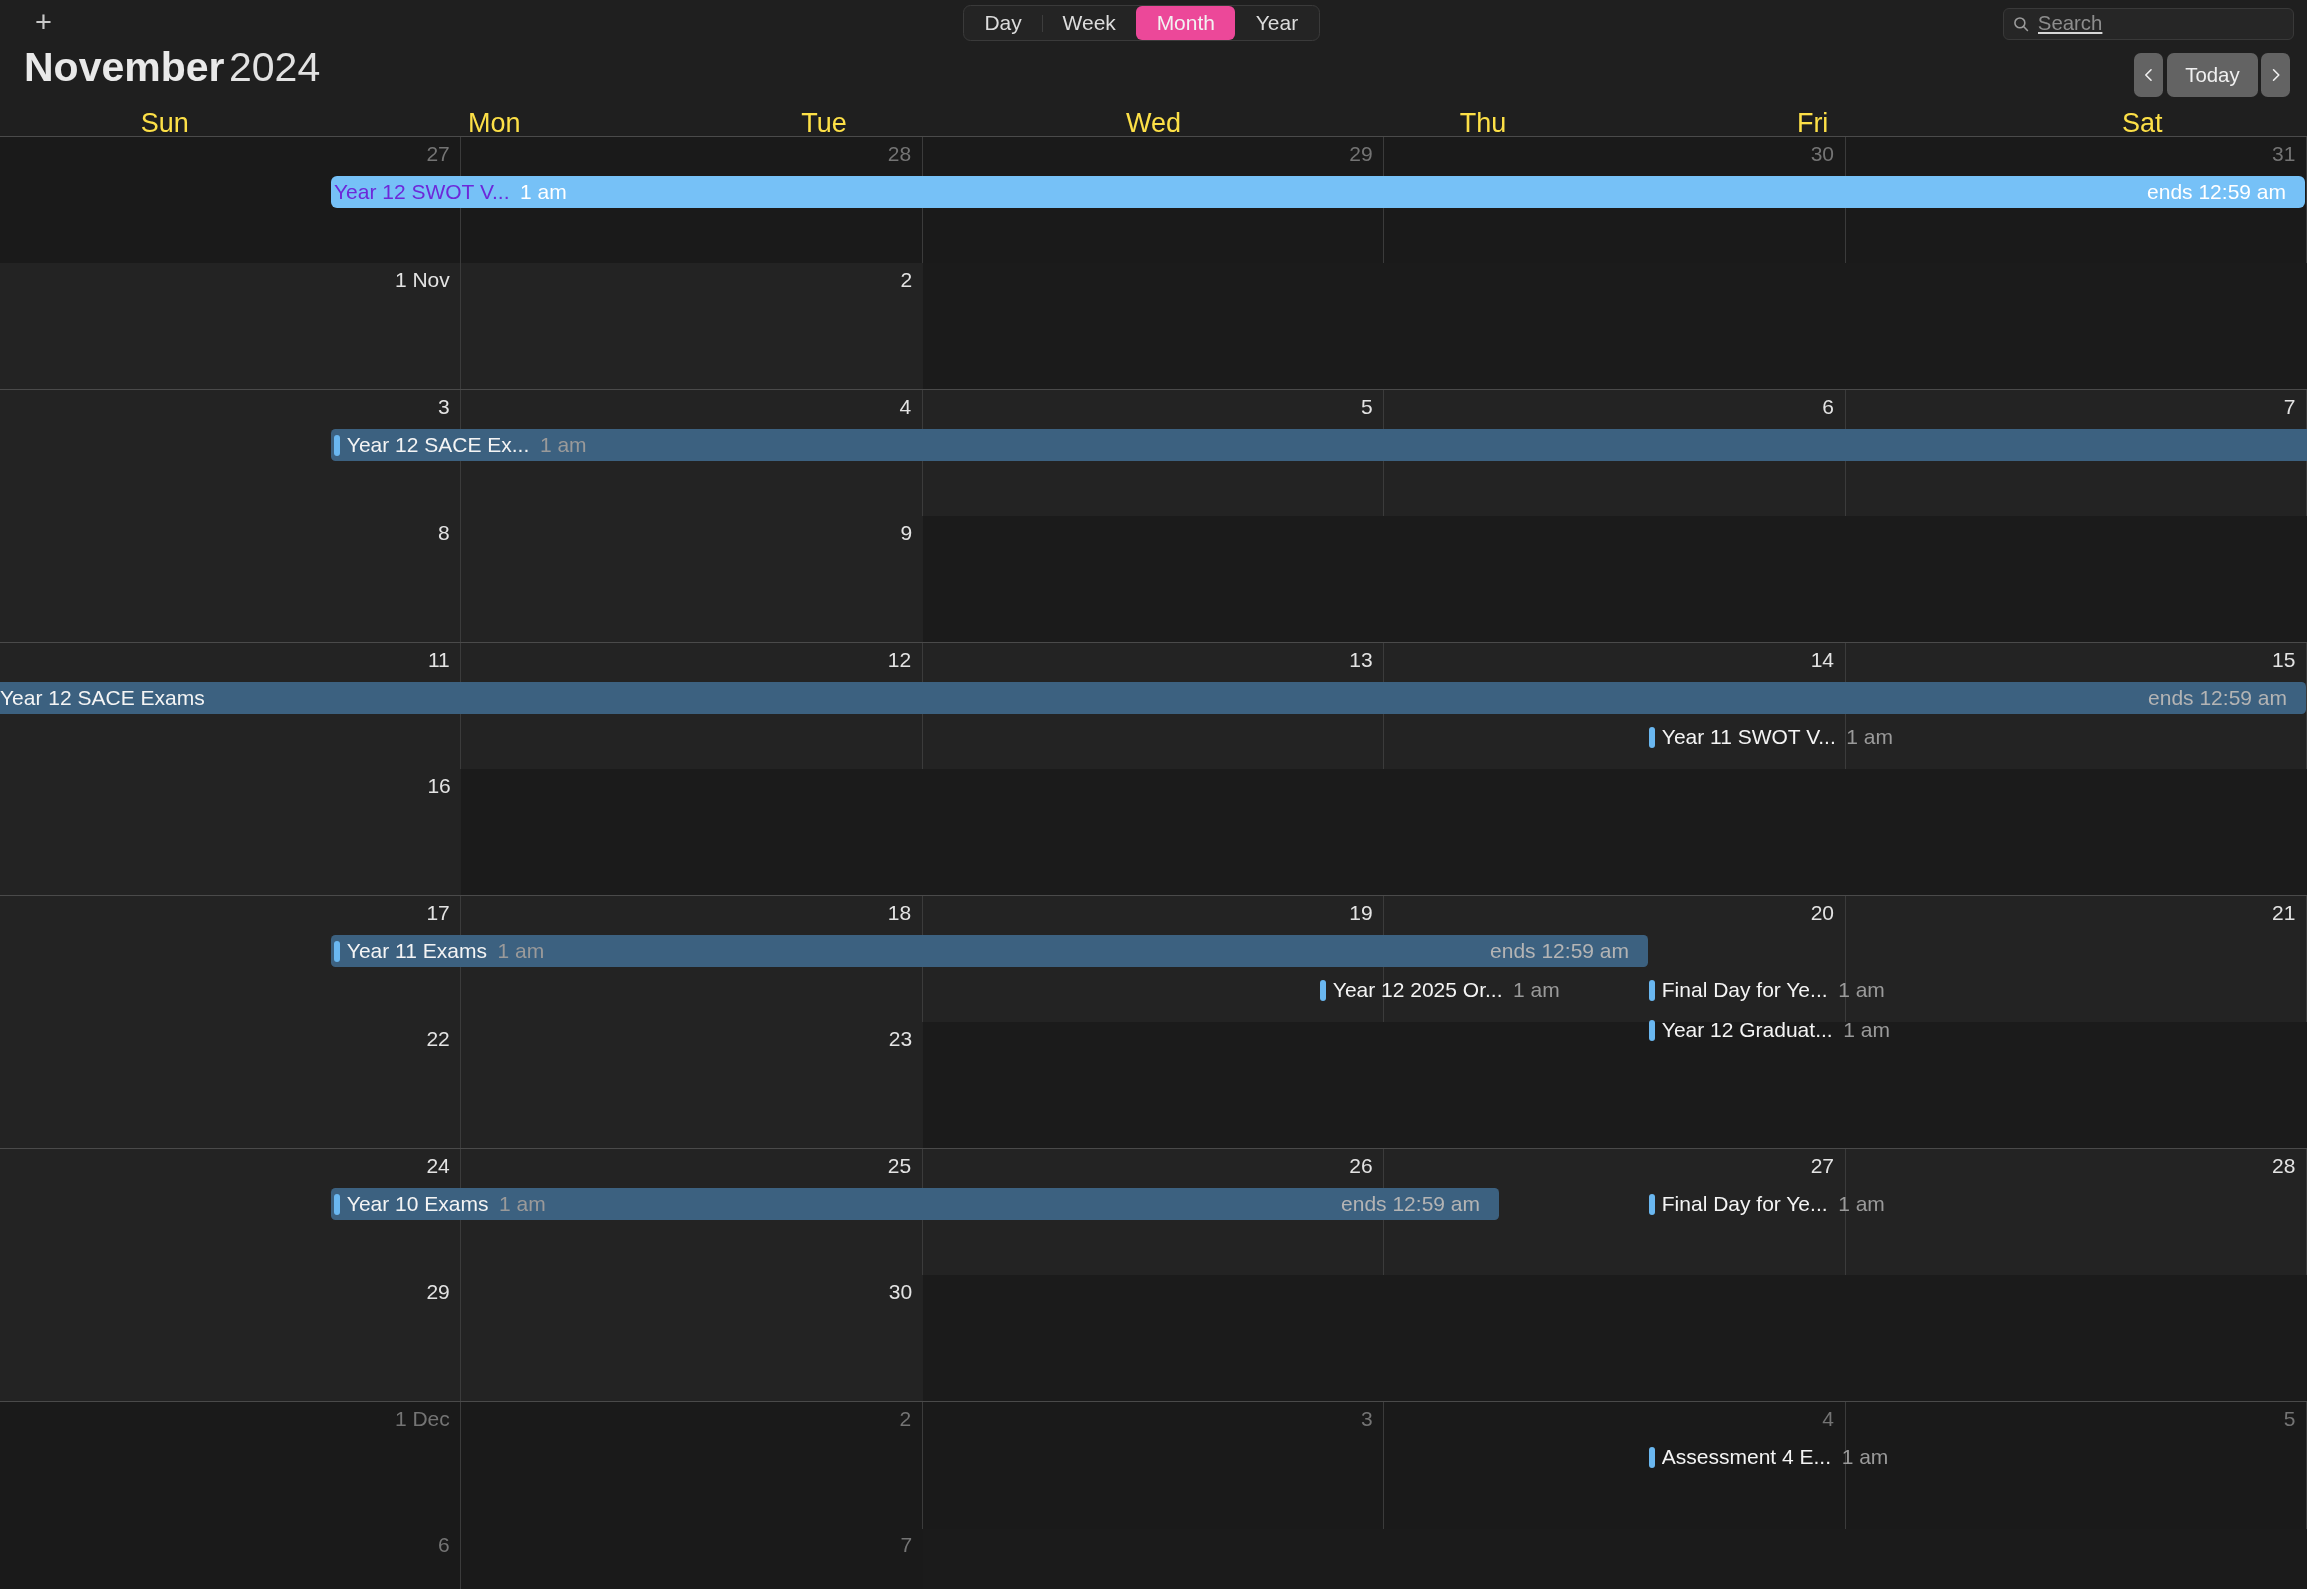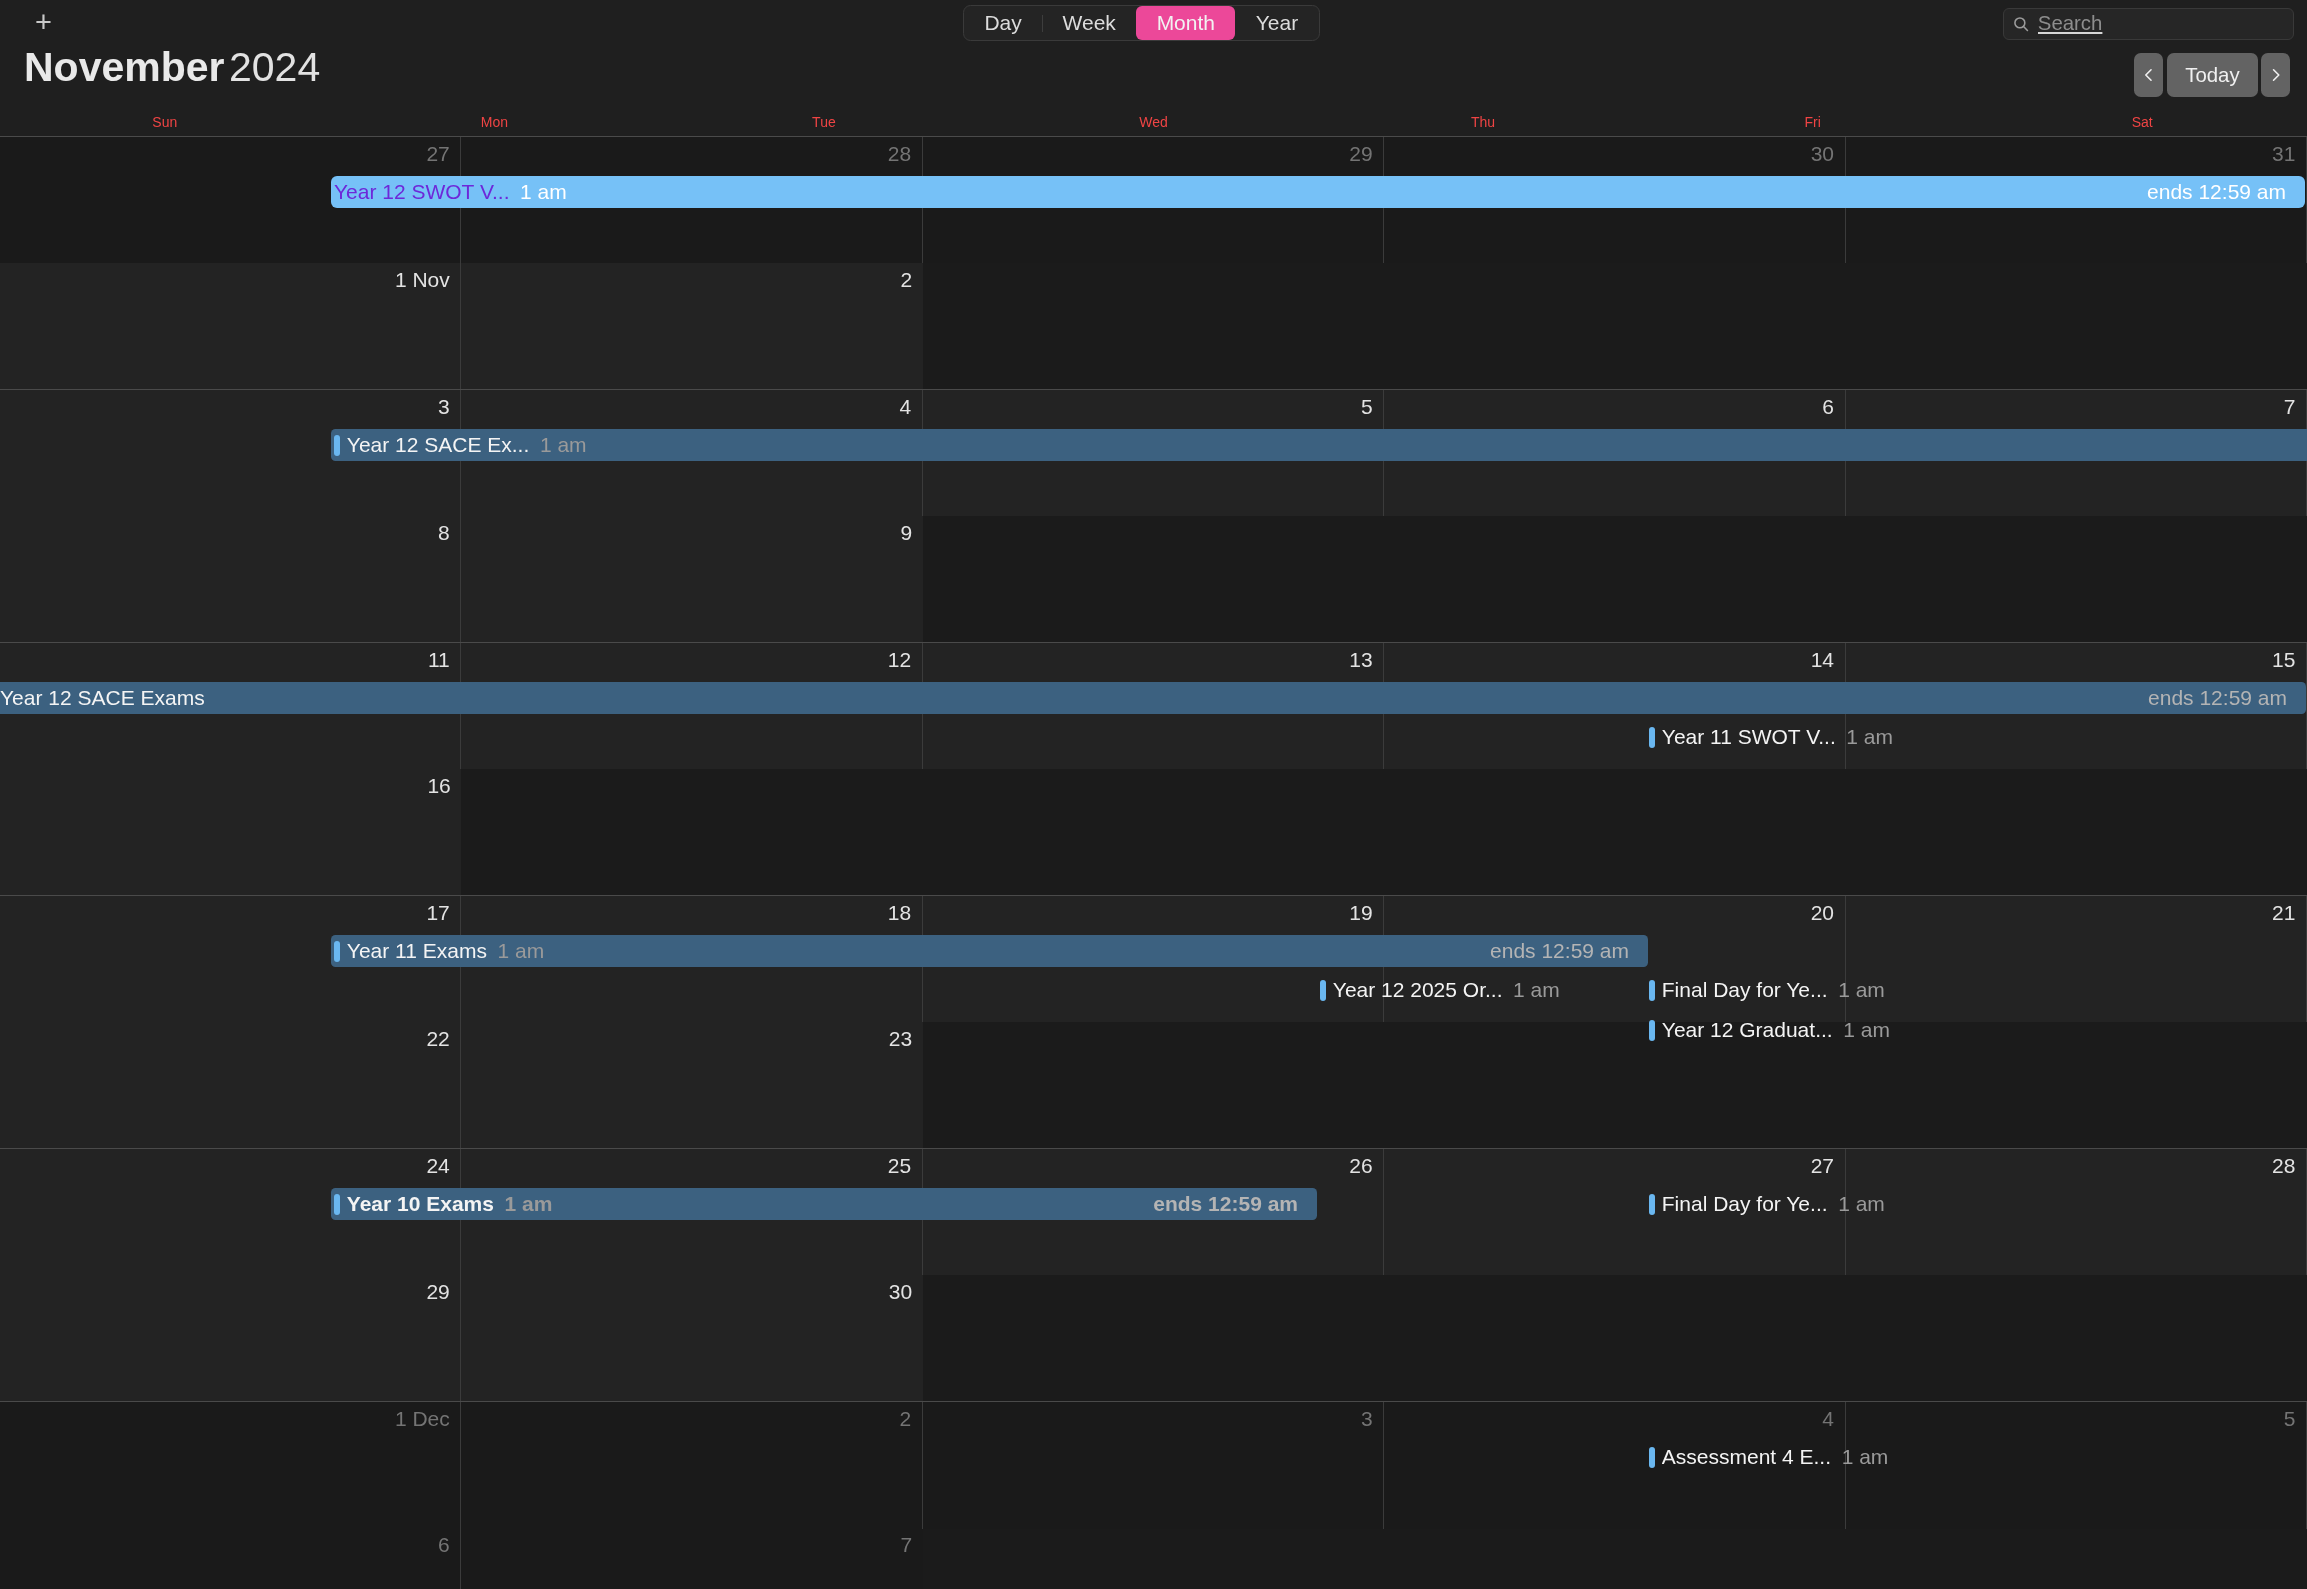--- a/index.html
+++ b/index.html
@@ -107,21 +107,21 @@
 
   
   .weekdays {
     display: grid;
     grid-template-columns: repeat(7, 1fr);
     height: 36px;
     background: #1f1f1f;
   }
   .wd {
     display: flex; align-items: center; justify-content: center;
-    font-size: 14px; color: #ef4444;
+    font-size: 27px; color: #fde047;
     user-select: none;
     margin-top: 8px;
   }
 
   
   .calendar {
     position: relative;
     height: 1454px;
     border-top: 0.8px solid #4a4a4a;
   }
@@ -444,21 +444,21 @@
           <div class="daynum">28</div>
         </div>
         <div class="daycell">
           <div class="daynum">29</div>
         </div>
         <div class="daycell">
           <div class="daynum">30</div>
         </div>
       </div>
       <div class="events">
-        <div class="ev bar" style="left: 331px; width: 986px; top: 39px; font-weight: bold;">
+        <div class="ev bar" style="left: 331px; width: 1168px; top: 39px;">
           <span class="accent"></span>
           <span class="title">Year 10 Exams</span>
           <span class="time">1 am</span>
           <span class="ends">ends 12:59 am</span>
         </div>
         <div class="ev plain" style="left: 1649px; width: 327px; top: 39px;">
           <span class="accent"></span>
           <span class="title">Final Day for Ye...</span>
           <span class="time">1 am</span>
         </div>

